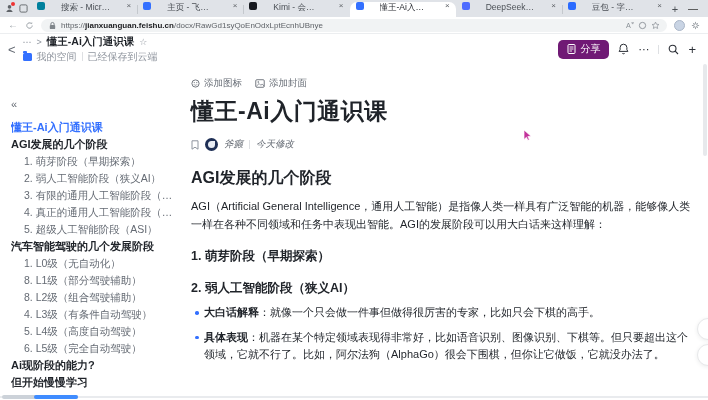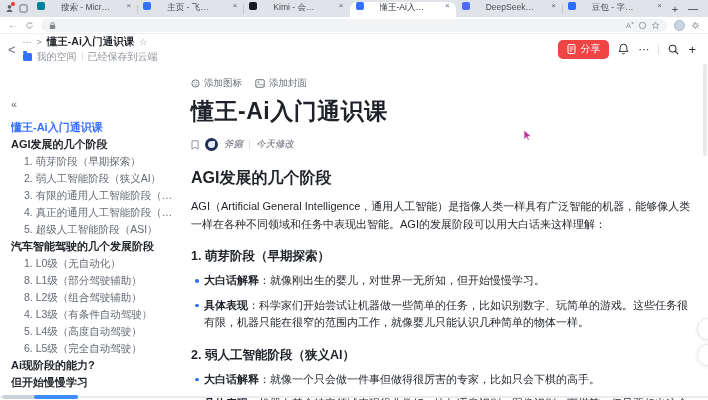--- a/index.html
+++ b/index.html
@@ -38,21 +38,21 @@
   .dh-col { display:flex; flex-direction:column; justify-content:center; gap:1px; min-width:0; }
   .dh-row1 { display:flex; align-items:center; gap:5px; font-size:10.5px; color:#1f2329; }
   .dh-row1 .crumb { color:#8f959e; font-size:9px; }
   .dh-title { font-weight:bold; }
   .dh-star { color:#8f959e; font-size:9px; }
   .dh-row2 { display:flex; align-items:center; gap:5px; font-size:10px; color:#8f959e; }
   .space-ic { width:9px; height:8px; background:#3370ff; border-radius:1.5px; position:relative; }
   .space-ic::before { content:""; position:absolute; top:-2px; left:0; width:4px; height:2px; background:#3370ff; border-radius:1px 1px 0 0; }
   .vdiv { width:1px; height:9px; background:#dee0e3; }
   .dh-right { margin-left:auto; display:flex; align-items:center; gap:9px; }
-  .btn-share { display:flex; align-items:center; gap:4px; background:#ef4444; color:#fff; border-radius:5px; height:19px; padding:0 9px; font-size:10px;margin-left:27px; }
+  .btn-share { display:flex; align-items:center; gap:4px; background:#701a75; color:#fff; border-radius:5px; height:19px; padding:0 9px; font-size:10px;margin-left:27px; }
   .btn-edit { display:flex; align-items:center; gap:4px; border:1px solid #d0d3d6; border-radius:5px; height:19px; padding:0 8px; font-size:10px; color:#1f2329; background:#fff; }
   .hdr-ic { color:#2b2f36; font-size:11px; line-height:1; }
   .hdr-svg { display:block; }
 
   
   .bodyrow { display:flex; height:336px; }
   aside { flex:none; width:186px; padding:34px 6px 0 11px; position:relative; overflow:hidden; }
   .collapse { color:#646a73; font-size:11px; margin-bottom:9px; }
   .side-item { font-size:10.5px; line-height:17px; color:#646a73; white-space:nowrap; overflow:hidden; text-overflow:ellipsis; }
   .side-item.l1 { padding-left:13px; }
@@ -142,20 +142,21 @@
     <span class="nav-ic">←</span>
     <svg class="mini-ic" viewBox="0 0 10 10">
         <path d="M8 5a3 3 0 1 1-1-2.2" fill="none" stroke="#9aa0a6" stroke-width="1.1"></path>
         <path d="M8 1v2h-2z" fill="#9aa0a6"></path>
       </svg>
     <div class="urlbox">
       <svg class="lock mini-ic" viewBox="0 0 10 10" width="7">
           <rect x="2" y="4.5" width="6" height="4.5" rx="1" fill="#80868b"></rect>
           <path d="M3.2 4.5V3.4a1.8 1.8 0 0 1 3.6 0v1.1" fill="none" stroke="#80868b" stroke-width="1.1"></path>
         </svg>
+      <span class="url"><span>https://</span><span class="dom">jianxuanguan.feishu.cn</span><span>/docx/RawGd1syQoEnOdxLptEcnhUBnye</span></span>
       <span style="flex:1"></span>
       <svg class="mini-ic" viewBox="0 0 10 10">
           <text x="1" y="8" font-size="8" fill="#8a9096">A</text>
           <path d="M7 2h3M8.5 2v1.5" stroke="#8a9096" stroke-width=".8" fill="none"></path>
         </svg>
       <svg class="mini-ic" viewBox="0 0 10 10">
           <circle cx="5" cy="5" r="3.5" fill="none" stroke="#8a9096"></circle>
         </svg>
       <svg class="mini-ic" viewBox="0 0 10 10">
           <path d="M5 1.2 6.1 3.6 8.8 3.9 6.8 5.7 7.4 8.3 5 7 2.6 8.3 3.2 5.7 1.2 3.9 3.9 3.6z" fill="none" stroke="#8a9096" stroke-width=".8"></path>
@@ -262,24 +263,20 @@
         <span>斧癫</span>
         <span class="vdiv"></span>
         <span>今天修改</span>
       </div>
 
       <h2 class="h1">AGI发展的几个阶段</h2>
       <p class="intro">AGI（Artificial General Intelligence，通用人工智能）是指像人类一样具有广泛智能的机器，能够像人类一样在各种不同领域和任务中表现出智能。AGI的发展阶段可以用大白话来这样理解：</p>
 
       <div id="sections">
           <h3 class="sec-h">1. 萌芽阶段（早期探索）</h3>
-          <ul class="bullets">
-            <li><span class="lead">大白话解释</span><span>：就像刚出生的婴儿，对世界一无所知，但开始慢慢学习。</span></li>
-            <li><span class="lead">具体表现</span><span>：科学家们开始尝试让机器做一些简单的任务，比如识别数字、玩简单的游戏。这些任务很有限，机器只能在很窄的范围内工作，就像婴儿只能认识几种简单的物体一样。</span></li>
-          </ul>
           <h3 class="sec-h">2. 弱人工智能阶段（狭义AI）</h3>
           <ul class="bullets">
             <li><span class="lead">大白话解释</span><span>：就像一个只会做一件事但做得很厉害的专家，比如只会下棋的高手。</span></li>
             <li><span class="lead">具体表现</span><span>：机器在某个特定领域表现得非常好，比如语音识别、图像识别、下棋等。但只要超出这个领域，它就不行了。比如，阿尔法狗（AlphaGo）很会下围棋，但你让它做饭，它就没办法了。</span></li>
           </ul>
         </div>
     </main>
   </div>
 
   <div class="scrollbar"></div>

